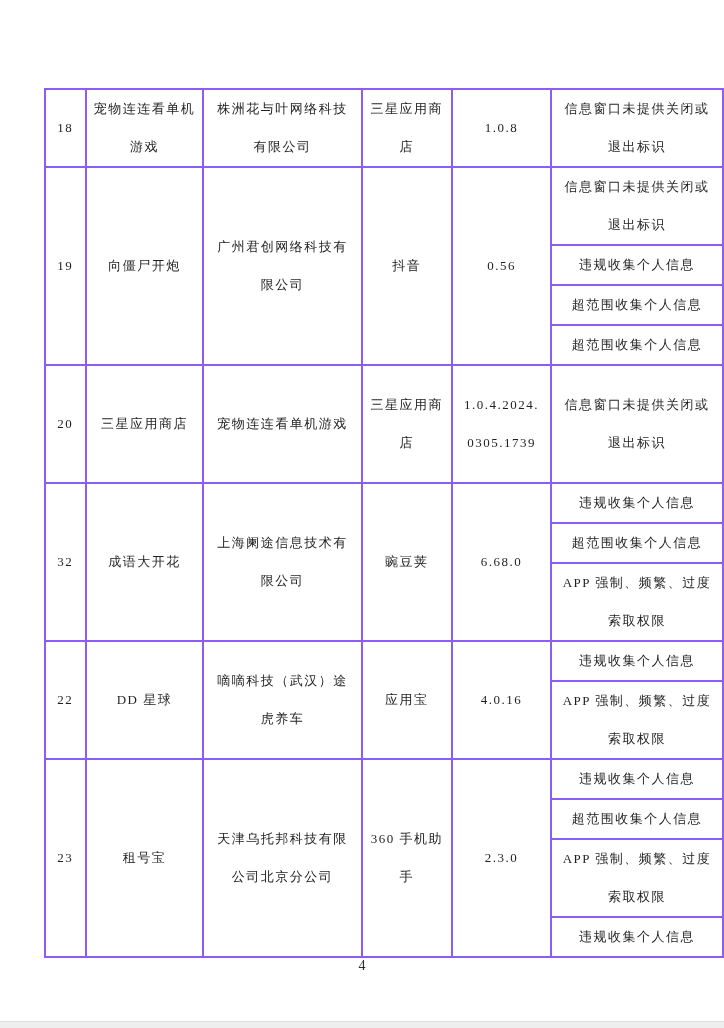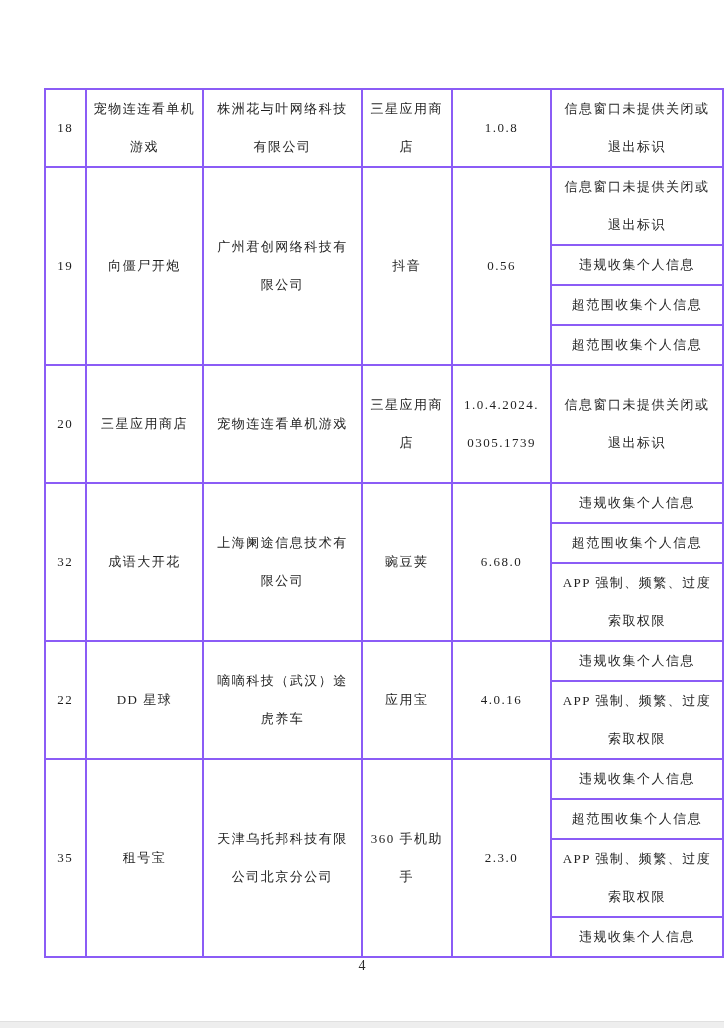--- a/index.html
+++ b/index.html
@@ -131,21 +131,21 @@
         <td class="c-dev" rowspan="2">嘀嘀科技（武汉）途虎养车</td>
         <td class="c-plat" rowspan="2">应用宝</td>
         <td class="c-ver" rowspan="2">4.0.16</td>
         <td class="c-viol">违规收集个人信息</td>
       </tr>
       <tr class="h77">
         <td class="c-viol">APP 强制、频繁、过度索取权限</td>
       </tr>
 
       <tr class="h38">
-        <td class="c-no" rowspan="4">35</td>
+        <td class="c-no" rowspan="4">23</td>
         <td class="c-name" rowspan="4">租号宝</td>
         <td class="c-dev" rowspan="4">天津乌托邦科技有限公司北京分公司</td>
         <td class="c-plat" rowspan="4">360 手机助手</td>
         <td class="c-ver" rowspan="4">2.3.0</td>
         <td class="c-viol">违规收集个人信息</td>
       </tr>
       <tr class="h38">
         <td class="c-viol">超范围收集个人信息</td>
       </tr>
       <tr class="h76">

